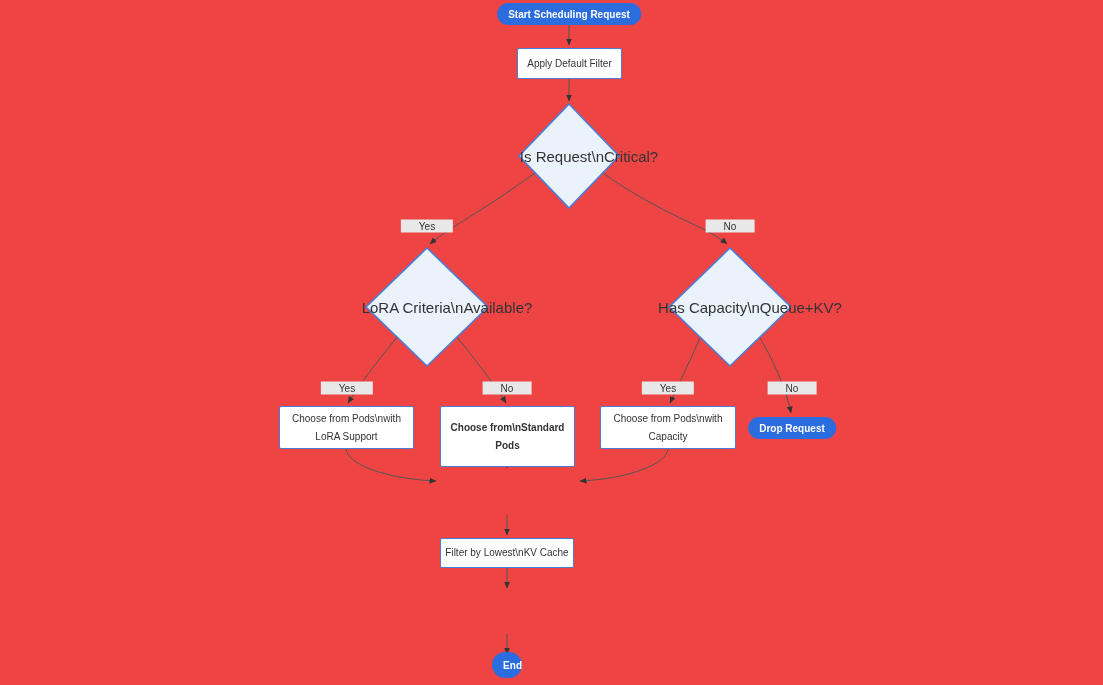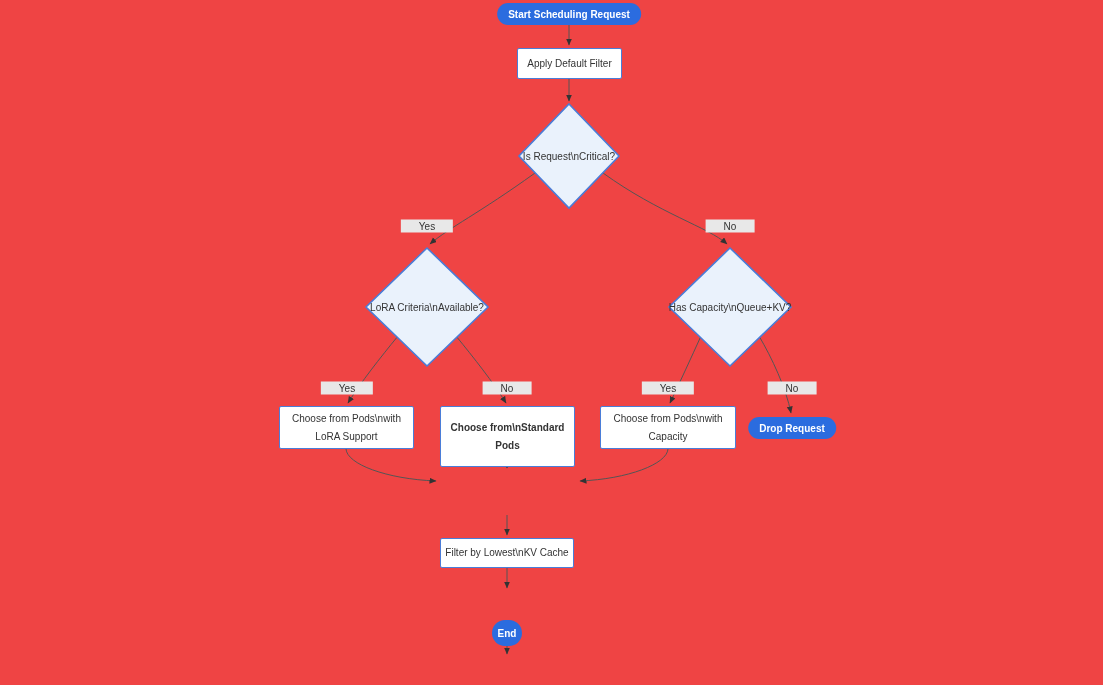--- a/index.html
+++ b/index.html
@@ -25,21 +25,21 @@
     transform:translateX(-50%); white-space:nowrap;
   }
   .circle-node {
     background:#2b6cdf; color:#ffffff; border-radius:13px;
     display:flex; align-items:center; justify-content:center;
     font-size:10px; font-weight:700; width:30px; height:26px;
     transform:translateX(-50%);
   }
   .diamond-label {
     position:absolute; transform:translate(-50%,-50%);
-    white-space:nowrap; font-size:10px; color:#333333;
+    white-space:nowrap; font-size:15px; color:#333333;margin-left:20px;
   }
   .edge-label {
     position:absolute; transform:translate(-50%,-50%);
     background:#e8e8e8; color:#333333; font-size:10px; padding:0 18px;
     line-height:13px;
   }
 </style>
 </head>
 <body>
 
@@ -98,21 +98,21 @@
   </div>
 
   <div class="node pill-node" style="left:792px; top:417px;">
     <span>Drop Request</span>
   </div>
 
   <div class="node rect-node" style="left:440px; top:538px; width:134px; height:30px;">
     <span>Filter by Lowest\nKV Cache</span>
   </div>
 
-  <div class="node circle-node" style="left:507px; top:620px;">
+  <div class="node circle-node" style="left:507px; top:652px;justify-content:flex-end;">
     <span>End</span>
   </div>
 
   <div class="edge-label" style="left:427px; top:226px;">Yes</div>
   <div class="edge-label" style="left:730px; top:226px;">No</div>
   <div class="edge-label" style="left:347px; top:388px;">Yes</div>
   <div class="edge-label" style="left:507px; top:388px;">No</div>
   <div class="edge-label" style="left:668px; top:388px;">Yes</div>
   <div class="edge-label" style="left:792px; top:388px;">No</div>
 

